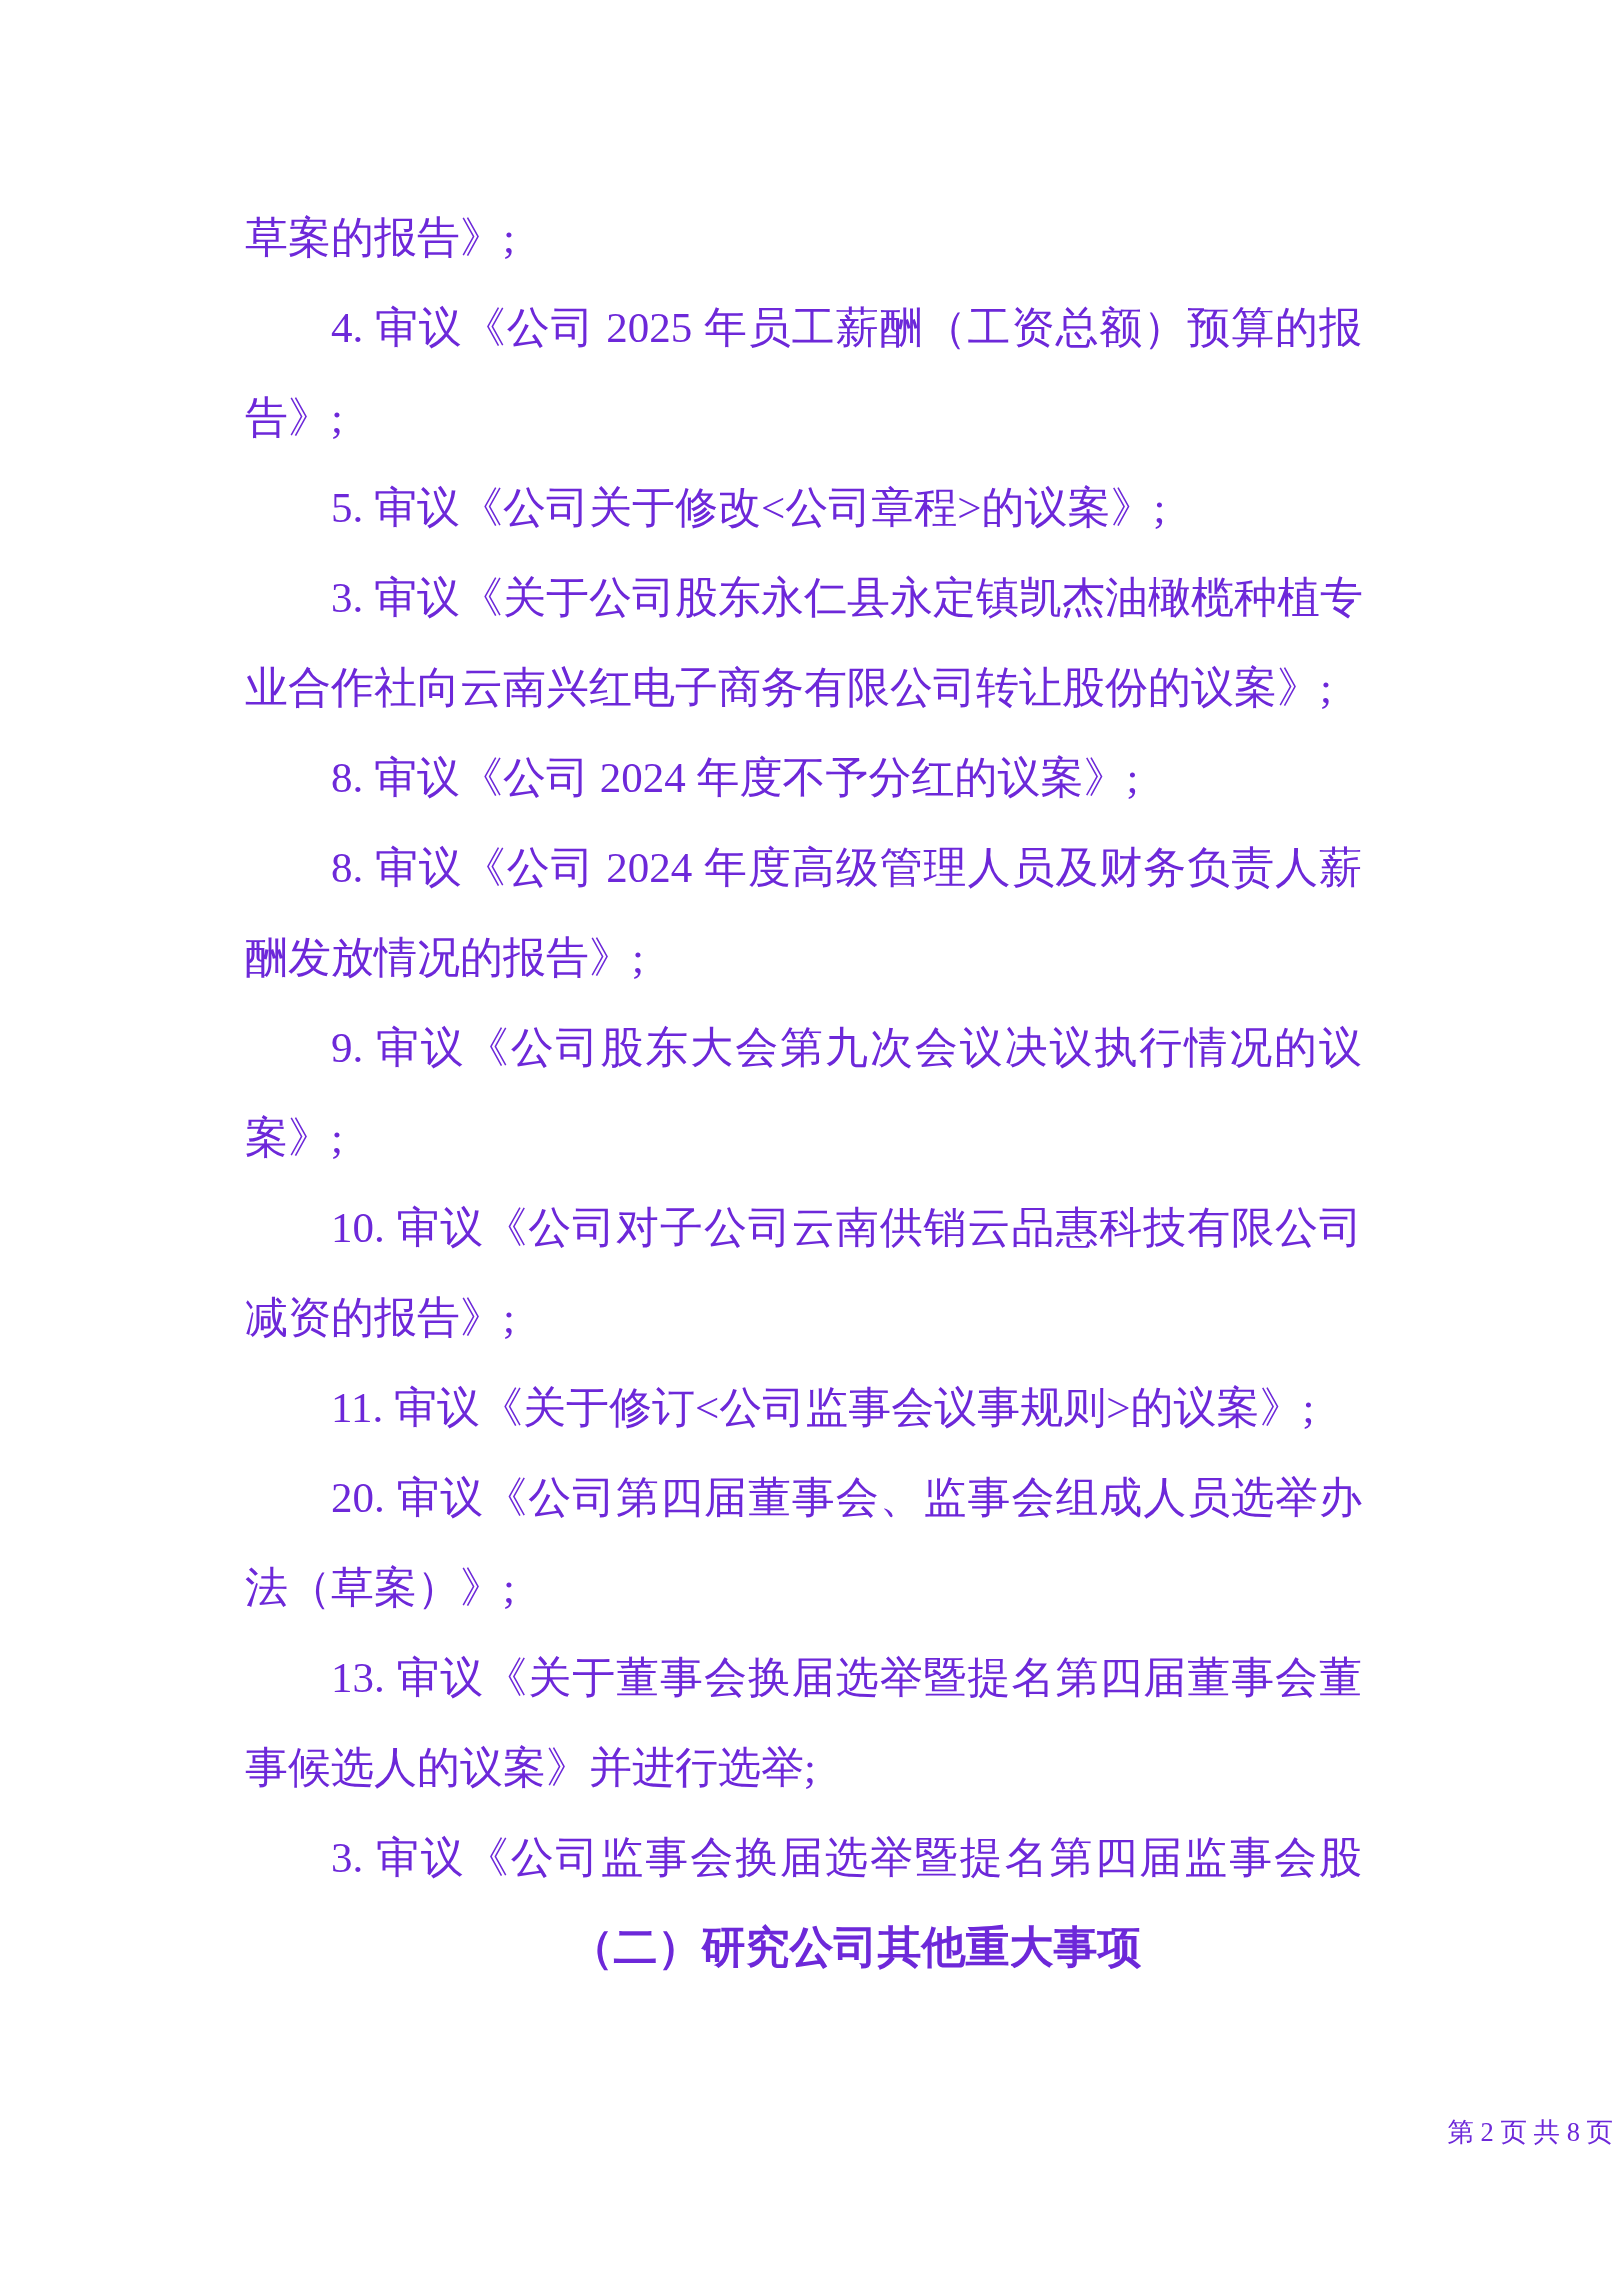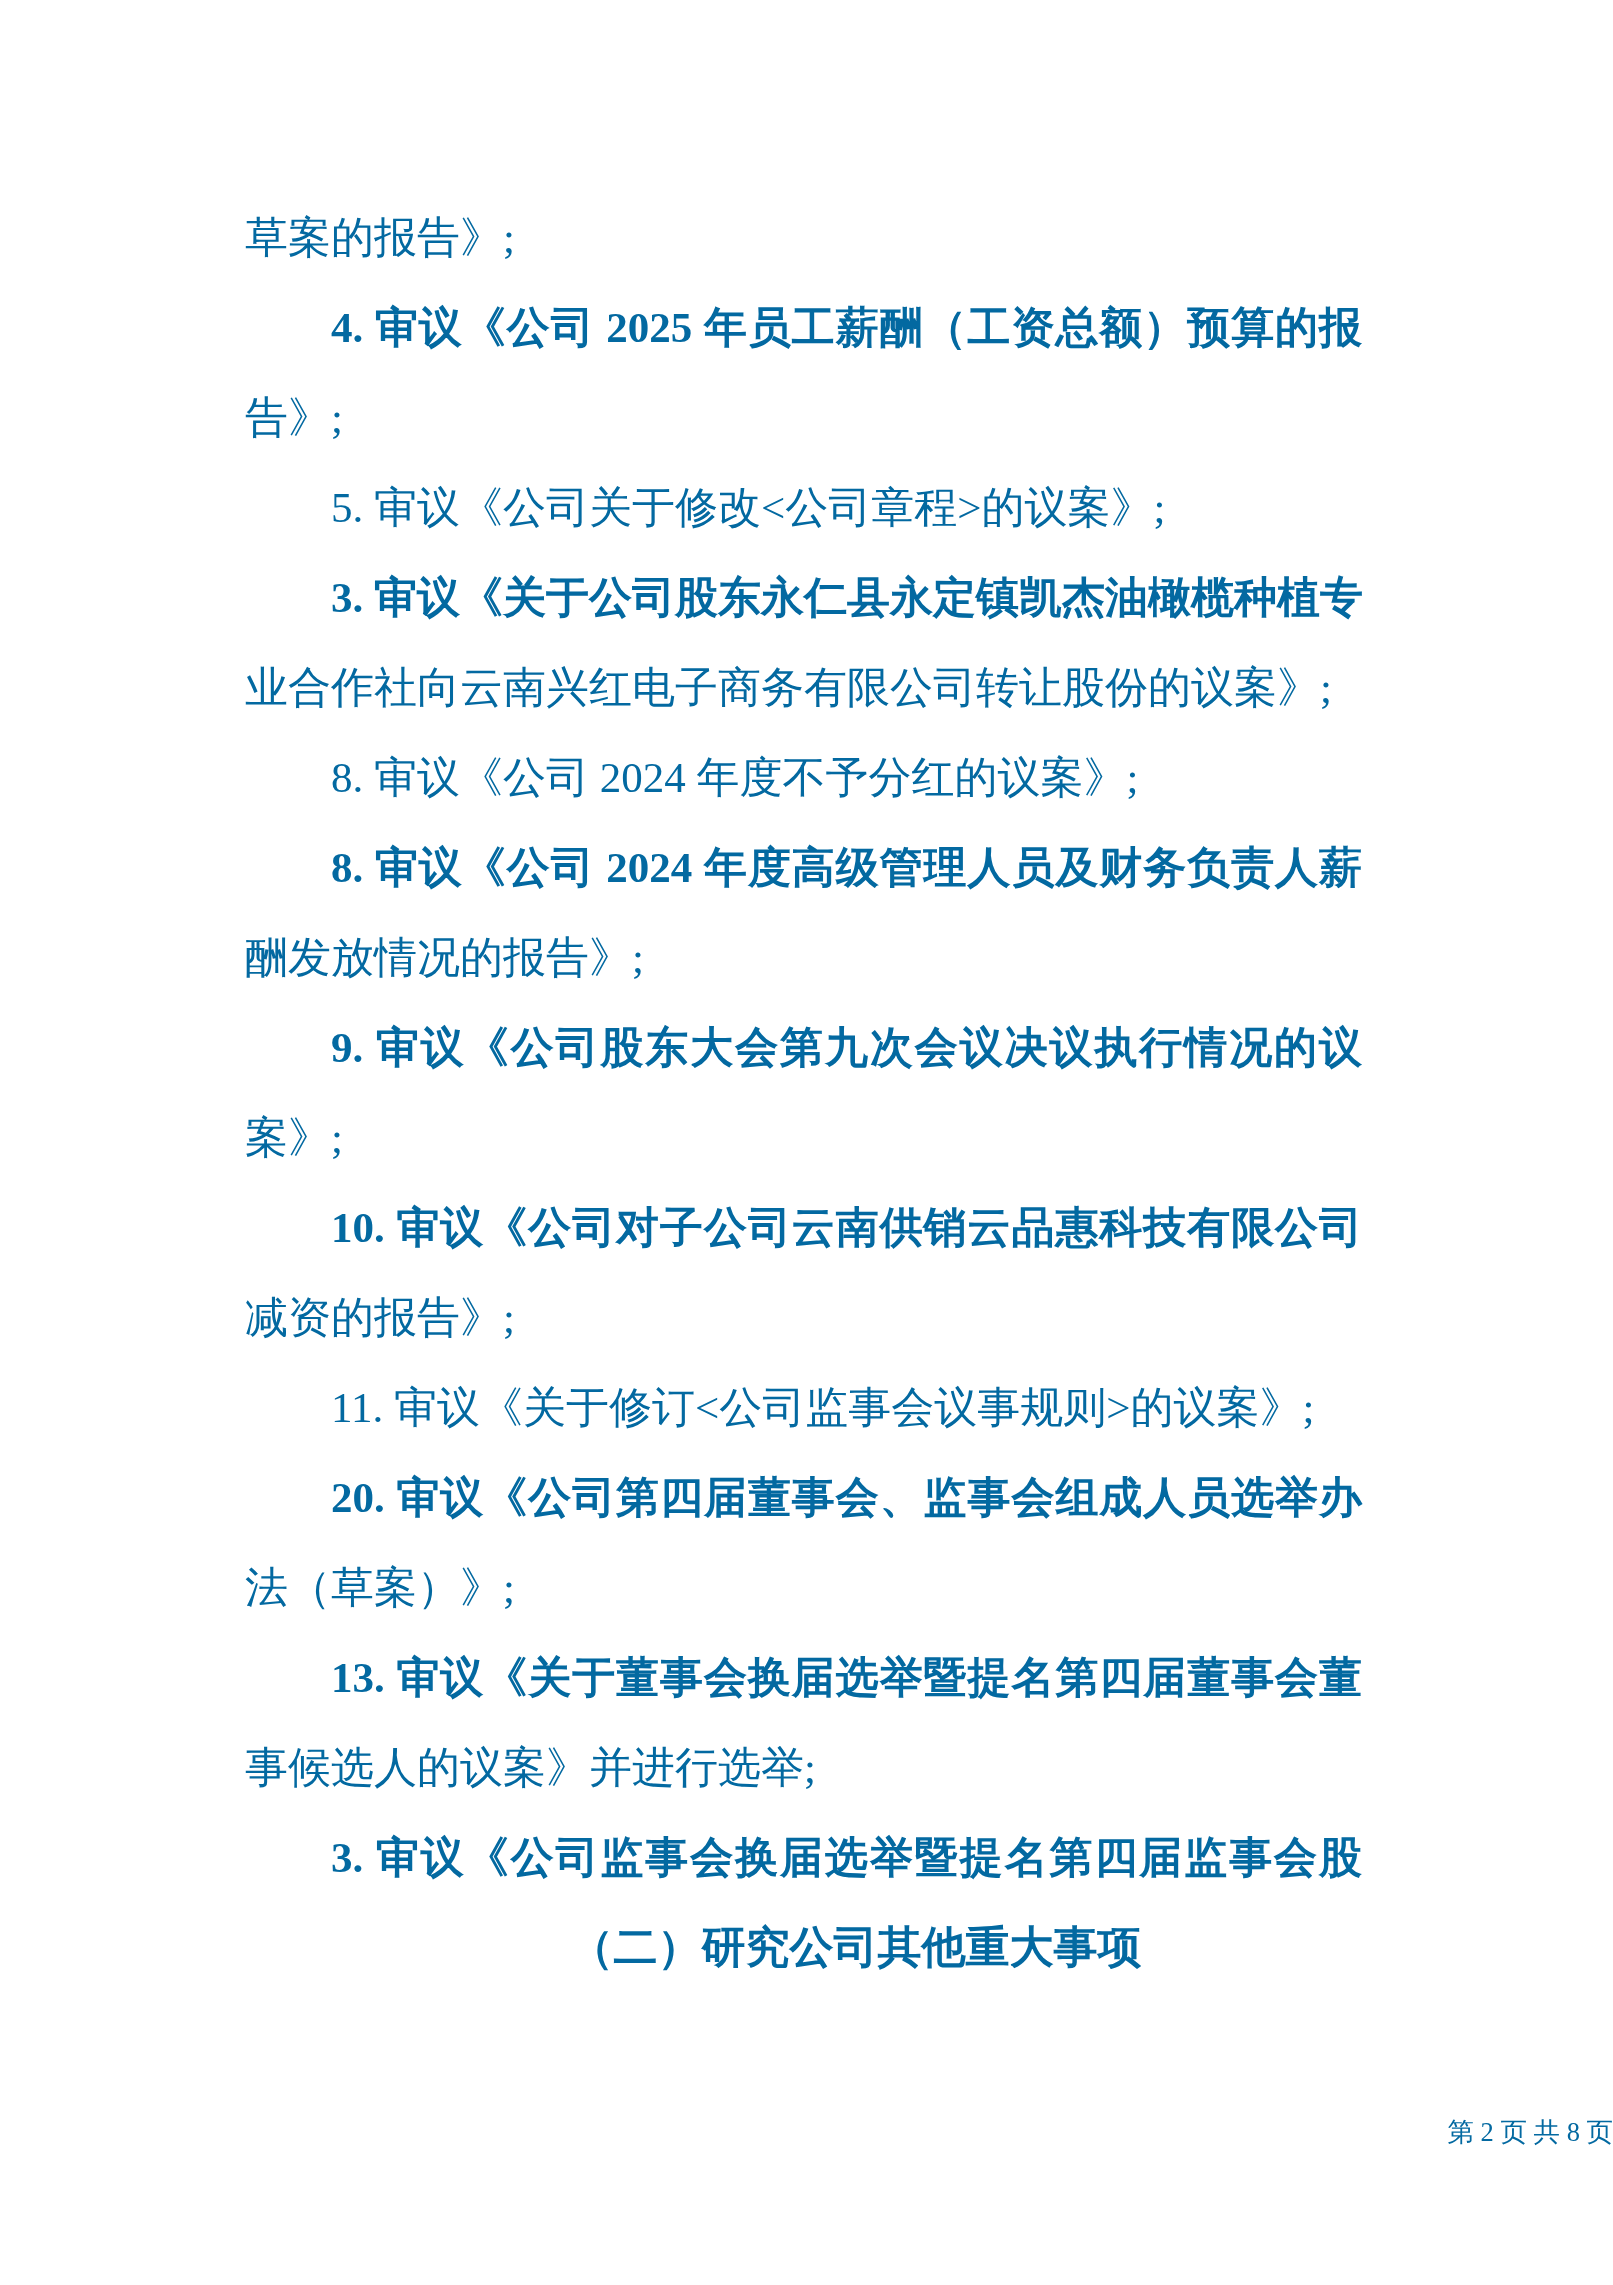--- a/index.html
+++ b/index.html
@@ -8,42 +8,41 @@
     width: 1613px;
     height: 2286px;
     background: #ffffff;
     overflow: hidden;
   }
   .page {
     position: relative;
     width: 1613px;
     height: 2286px;
     background: #ffffff;
-    color: #0369a1;
+    color: #6d28d9;
     font-family: "Liberation Serif", "DejaVu Serif", serif;
   }
   .text-block {
     position: absolute;
     left: 245px;
     top: 193px;
     width: 1117px;
   }
   .ln {
     height: 90px;
     line-height: 90px;
     font-size: 43px;
     white-space: nowrap;
     letter-spacing: 0;
   }
   .indent { text-indent: 86px; }
   .just {
     text-align: justify;
     text-align-last: justify;
     text-justify: inter-character;
-    font-weight: bold;
   }
   .heading {
     font-weight: 700;
     text-indent: 104px;
     font-size: 44px;
     text-align: center;
   }
   .page-footer {
     position: absolute;
     left: 0;

